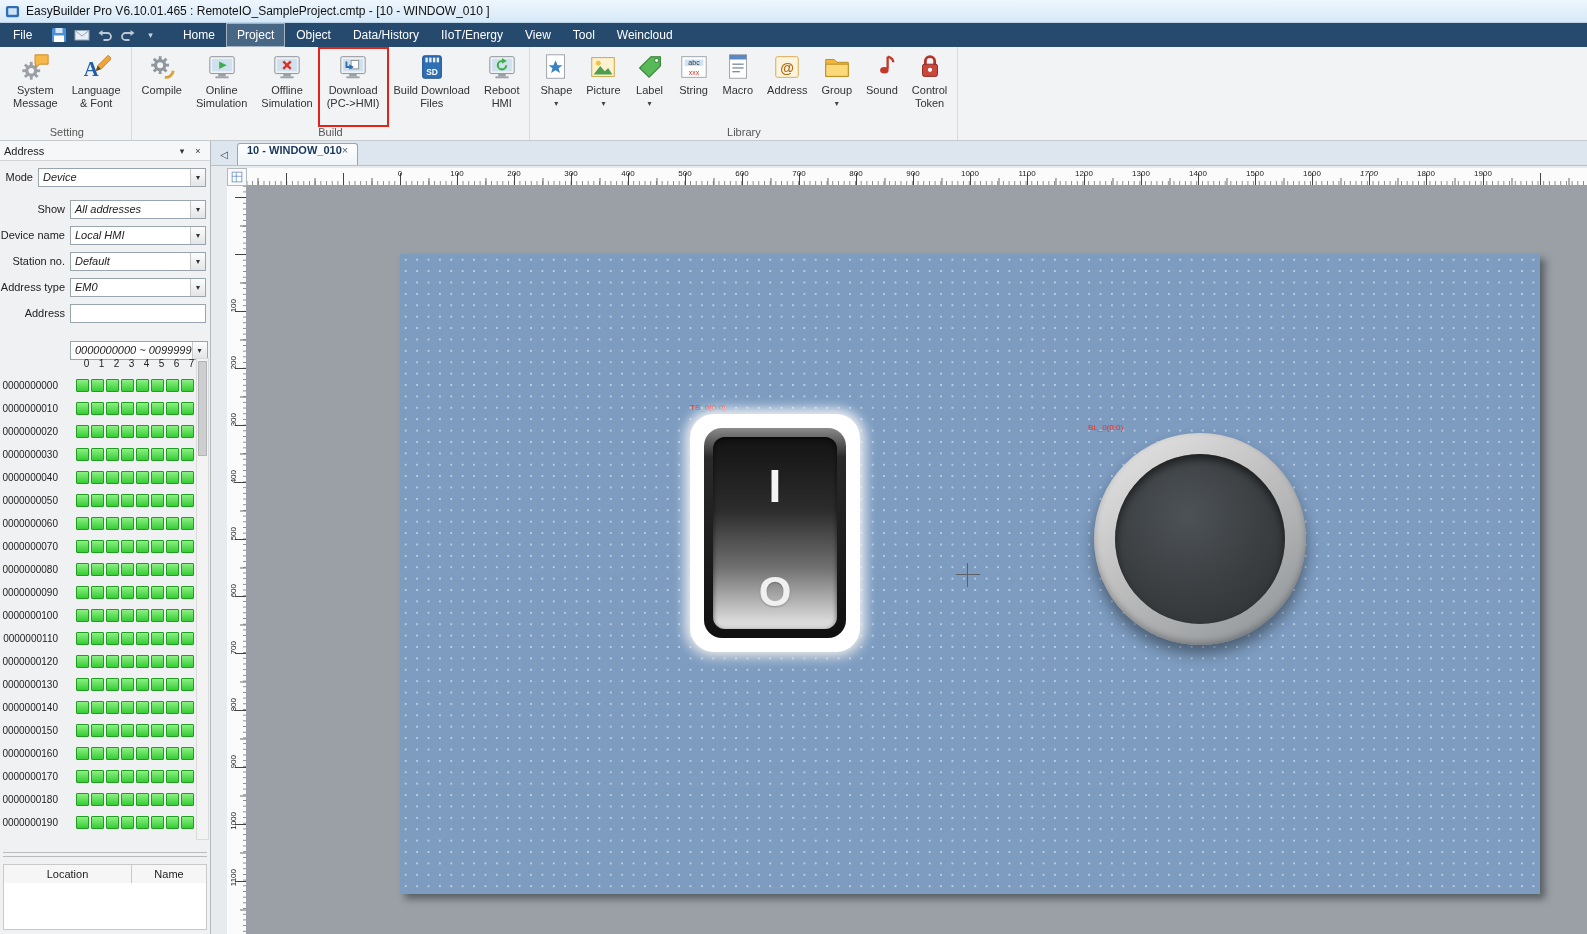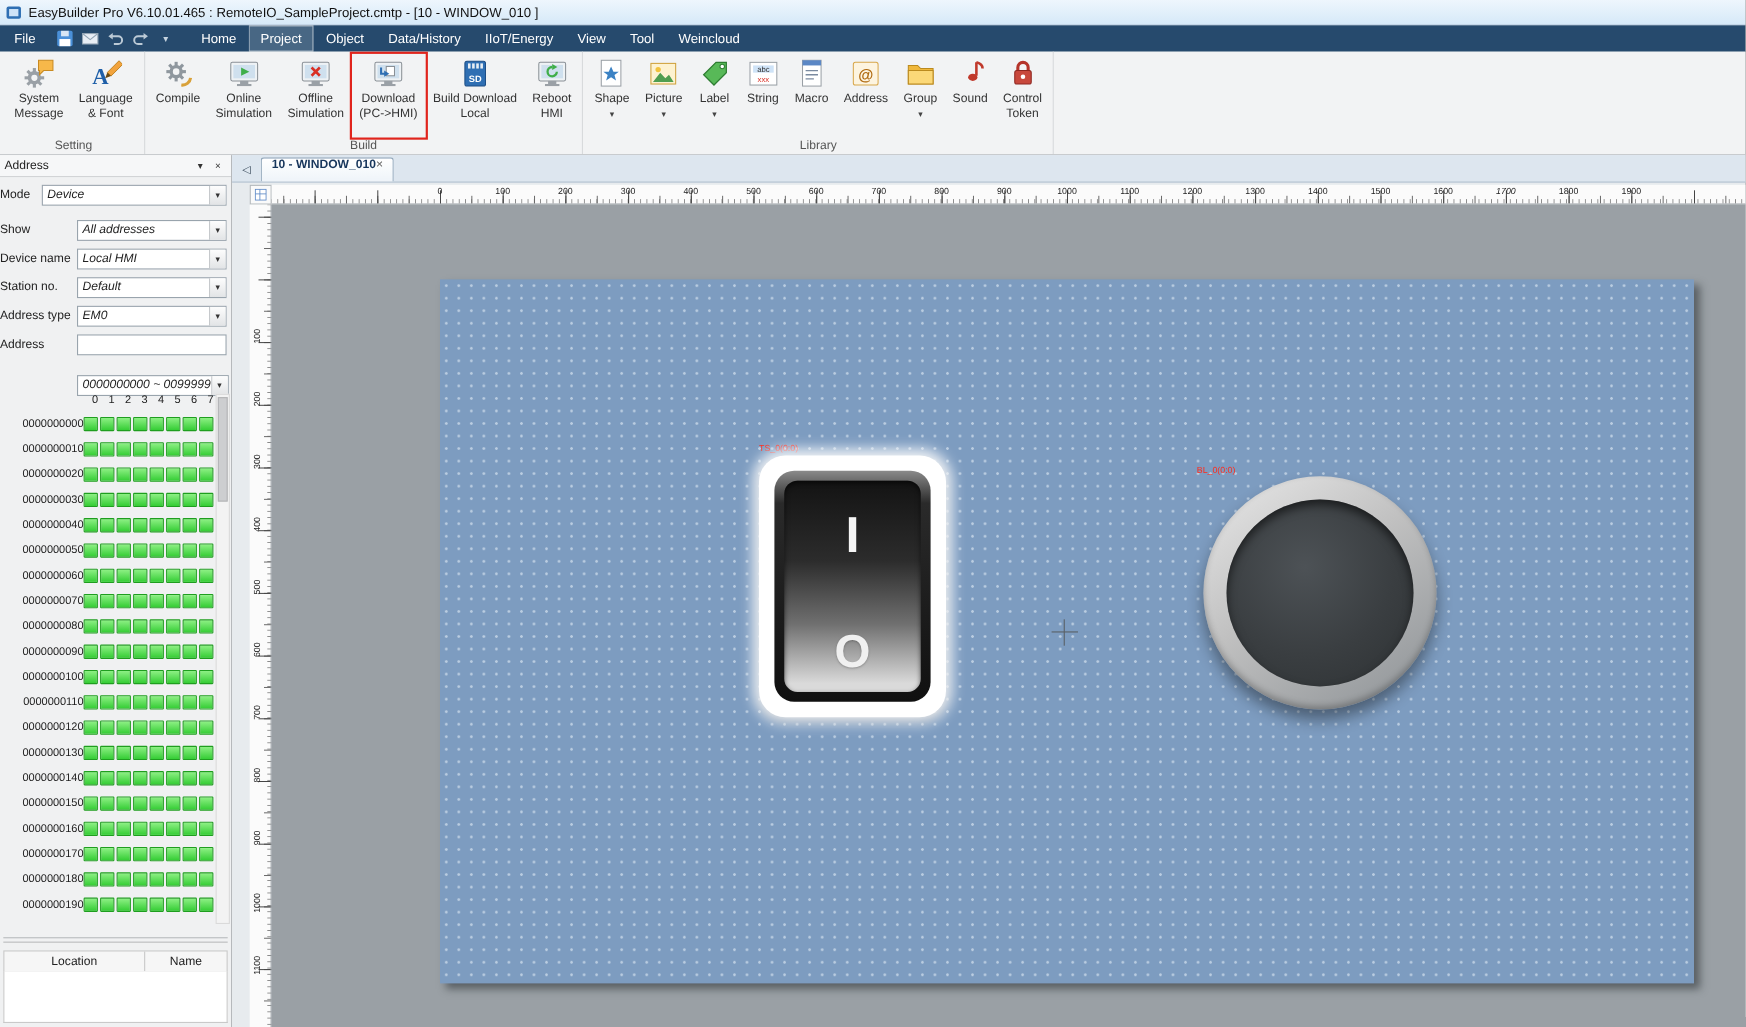--- a/index.html
+++ b/index.html
@@ -40,33 +40,33 @@
   .rcaret { font-size:8px; color:#444; line-height:9px; margin-top:2px; }
 
   
   .panel { position:absolute; left:0; top:141px; width:211px; bottom:0; background:#f0f1f2;
     border-right:1px solid #b6b9bc; }
   .panel-header { position:absolute; left:0; top:0; right:0; height:20px; background:#f6f7f8;
     border-bottom:1px solid #d2d4d6; display:flex; align-items:center; padding:0 4px; }
   .panel-title { font-size:11px; flex:1; }
   .ph-icon { width:16px; text-align:center; color:#333; font-size:9px; }
   .arow { position:absolute; left:0; right:0; height:20px; display:flex; align-items:center; }
-  .alabel { font-size:11px; text-align:left; padding-right:5px; white-space:nowrap; }
+  .alabel { font-size:11px; text-align:right; padding-right:5px; white-space:nowrap; }
   .lbl-mode { flex:0 0 38px; }
   .lbl-std { flex:0 0 70px; }
   .aselect,.ainput { flex:1; margin-right:4px; height:19px; background:#fff; border:1px solid #99a4ad;
     display:flex; align-items:center; font-size:11px; }
   .aval { flex:1; padding-left:4px; white-space:nowrap; overflow:hidden;font-style:italic; }
   .acaret { flex:0 0 15px; align-self:stretch; display:flex; align-items:center; justify-content:center;
     font-size:8px; color:#333; background:linear-gradient(#fdfdfd,#e2e4e6); border-left:1px solid #c6c9cc; }
   .grid-header { position:absolute; top:217px; left:80px; display:flex; gap:2px; }
   .gh-cell { width:13px; text-align:center; font-size:10px; }
   .grid-rows { position:absolute; top:233px; left:0; }
   .grow { display:flex; align-items:center; height:23px; }
-  .graddr { flex:0 0 76px; text-align:right; font-size:10px; padding-right:0; }
+  .graddr { flex:0 0 76px; text-align:right; font-size:10px; padding-right:18px; }
   .gcells { display:flex; gap:2px; }
   .gcell { width:13px; height:13px; background:linear-gradient(#8df084,#35cd35); border:1px solid #1f9e1f; border-radius:1px; }
   .vsb { position:absolute; right:1px; top:217px; width:13px; height:482px; background:#f3f3f3; border:1px solid #dadada; }
   .vsb-thumb { position:absolute; left:1px; right:1px; top:2px; height:95px; background:#cdced0; border:1px solid #b3b4b6; }
   .psep { position:absolute; left:3px; right:3px; border-top:1px solid #b9bbbd; }
   .loc-header { position:absolute; left:3px; right:3px; top:723px; height:20px; display:flex;
     background:#f6f6f6; border:1px solid #c9c9c9; }
   .loc-cell { display:flex; align-items:center; justify-content:center; font-size:11px; border-right:1px solid #c9c9c9; }
   .loc-c1 { flex:0 0 128px; }
   .loc-c2 { flex:1; border-right:none; }
@@ -287,21 +287,21 @@
                 <rect x="6" y="4" width="20" height="24" rx="2" fill="#2f6fb3" stroke="#1d4e86"></rect>
                 <g fill="#e8eef4">
                   <rect x="9" y="6" width="2.5" height="5"></rect>
                   <rect x="13" y="6" width="2.5" height="5"></rect>
                   <rect x="17" y="6" width="2.5" height="5"></rect>
                   <rect x="21" y="6" width="2.5" height="5"></rect>
                 </g>
                 <text x="16" y="24" text-anchor="middle" font-size="9" font-weight="bold" fill="#fff">SD</text>
               </svg></div>
             <div class="rlabel">Build Download</div>
-            <div class="rlabel">Local</div>
+            <div class="rlabel">Files</div>
           </div>
           <div class="ribbon-btn">
             <div class="ricon"><svg viewBox="0 0 32 32">
                 <rect x="3" y="5" width="26" height="18" rx="1.5" fill="#eef2f5" stroke="#8a9096"></rect>
                 <rect x="5.5" y="7.5" width="21" height="13" fill="#cfe0ee"></rect>
                 <path d="M16 9.5 a4.5 4.5 0 1 0 4.5 4.5" fill="none" stroke="#3fae49" stroke-width="2.2"></path>
                 <polygon points="16,6.5 21,9.5 16,12.5" fill="#3fae49"></polygon>
                 <rect x="12" y="23" width="8" height="3" fill="#9aa0a6"></rect>
                 <rect x="9" y="26" width="14" height="2" fill="#9aa0a6"></rect>
               </svg></div>

